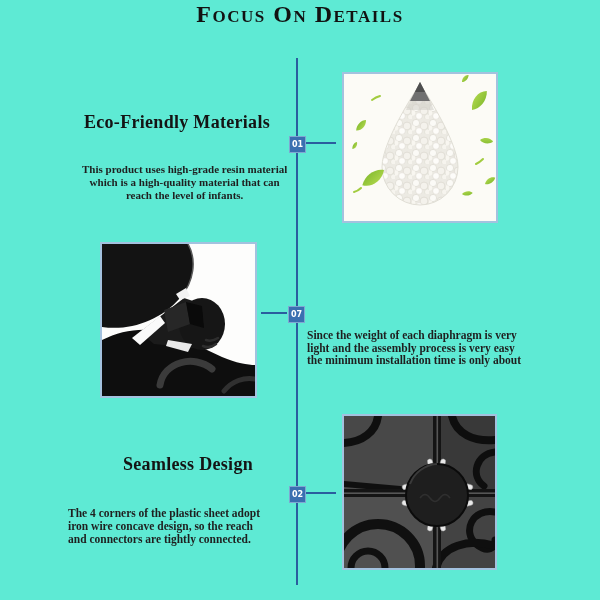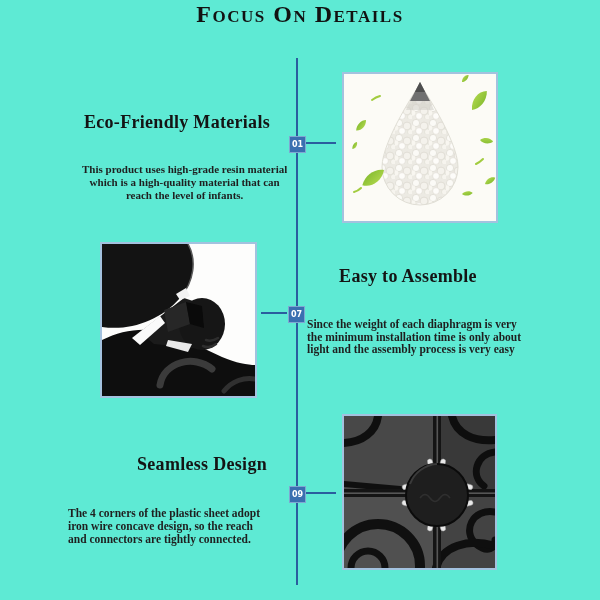--- a/index.html
+++ b/index.html
@@ -26,46 +26,46 @@
   }
   .badge.b1{left:289px;top:136px;}
   .badge.b2{left:288px;top:306px;}
   .badge.b3{left:289px;top:486px;}
   .sec-heading{
     position:absolute;text-align:center;font-size:18px;font-weight:700;
     letter-spacing:.3px;color:#141414;white-space:nowrap;
   }
   .h1{left:57px;top:112px;width:240px;}
   .h2{left:300px;top:266px;width:216px;}
-  .h3{left:82px;top:454px;width:240px;text-align:center;}
+  .h3{left:68px;top:454px;width:240px;text-align:center;}
   .sec-body{position:absolute;font-weight:700;color:#1f1f1f;}
   .sec-body .ln{white-space:nowrap;}
   .p1{left:82px;top:163px;font-size:11px;line-height:13px;text-align:center;}
-  .p2{left:307px;top:318px;font-size:11.5px;line-height:12.5px;text-align:left;}
+  .p2{left:307px;top:329px;font-size:11.5px;line-height:12.5px;text-align:left;}
   .p3{left:68px;top:507px;width:240px;font-size:11.5px;line-height:13px;text-align:left;}
   .imgbox{position:absolute;border:2px solid #a3c2df;box-sizing:border-box;}
   .box1{left:342px;top:72px;width:156px;height:151px;background:#fcfbf6;}
   .box2{left:100px;top:242px;width:157px;height:156px;background:#fdfdfc;}
   .box3{left:342px;top:414px;width:155px;height:156px;background:#3e3e3e;}
   .imgbox svg{display:block;width:100%;height:100%;}
 </style>
 </head>
 <body>
 
 <div id="canvas">
 
   <div class="page-title">Focus On Details</div>
 
   <div class="vline"></div>
   <div class="hline c1"></div>
   <div class="hline c2"></div>
   <div class="hline c3"></div>
   <div class="badge b1">01</div>
   <div class="badge b2">07</div>
-  <div class="badge b3">09</div>
+  <div class="badge b3">02</div>
 
   <div class="sec-heading h1">Eco-Friendly Materials</div>
   <div class="sec-body p1">
     <div class="ln">This product uses high-grade resin material</div>
     <div class="ln">which is a high-quality material that can</div>
     <div class="ln">reach the level of infants.</div>
   </div>
   <div class="imgbox box1">
     <svg viewBox="0 0 152 147">
       <defs>
@@ -118,25 +118,24 @@
         <ellipse cx="100" cy="80" rx="23" ry="26" fill="#161616"></ellipse>
         <path d="M62,66 L84,58 L88,80 L66,88 Z" fill="#272727"></path>
         <path d="M84,58 L100,62 L102,84 L88,80 Z" fill="#0a0a0a"></path>
         <path d="M104,96 q6,2 12,-2 M101,102 q7,3 13,-2" stroke="#2e2e2e" stroke-width="2.5" fill="none" stroke-linecap="round"></path>
         <path d="M30,94 L58,72 L63,79 L38,101 Z" fill="#fafafa"></path>
         <path d="M74,50 L84,44 L88,52 L78,56 Z" fill="#f2f2f2"></path>
         <path d="M66,96 L90,100 L86,108 L64,102 Z" fill="#e9e9e9"></path>
       </g>
     </svg>
   </div>
-  <div class="sec-heading h2">Easy to Assemble</div>
   <div class="sec-body p2">
     <div class="ln">Since the weight of each diaphragm is very</div>
+    <div class="ln">light and the assembly process is very easy</div>
     <div class="ln">the minimum installation time is only about</div>
-    <div class="ln">light and the assembly process is very easy</div>
   </div>
 
   <div class="sec-heading h3">Seamless Design</div>
   <div class="sec-body p3">
     <div class="ln">The 4 corners of the plastic sheet adopt</div>
     <div class="ln">iron wire concave design, so the reach</div>
     <div class="ln">and connectors are tightly connected.</div>
   </div>
   <div class="imgbox box3">
     <svg viewBox="0 0 151 152">

